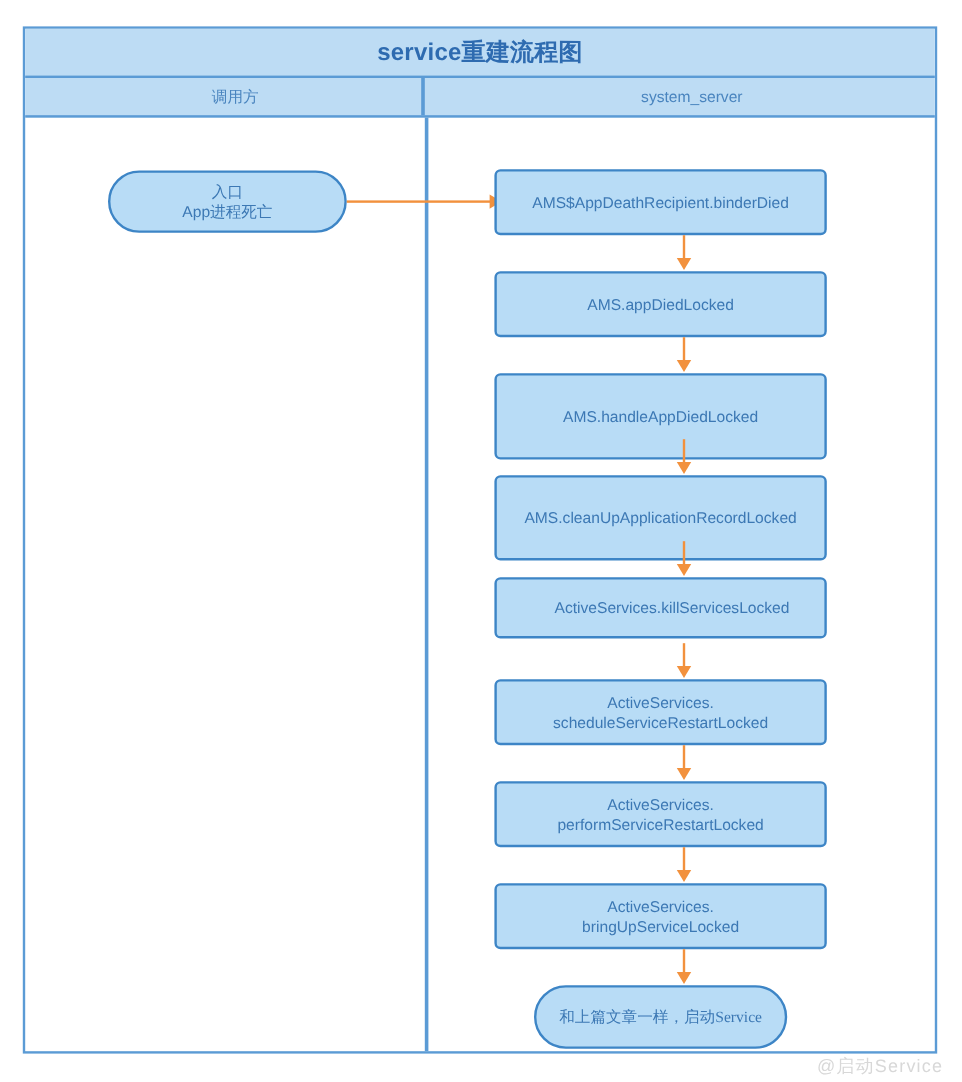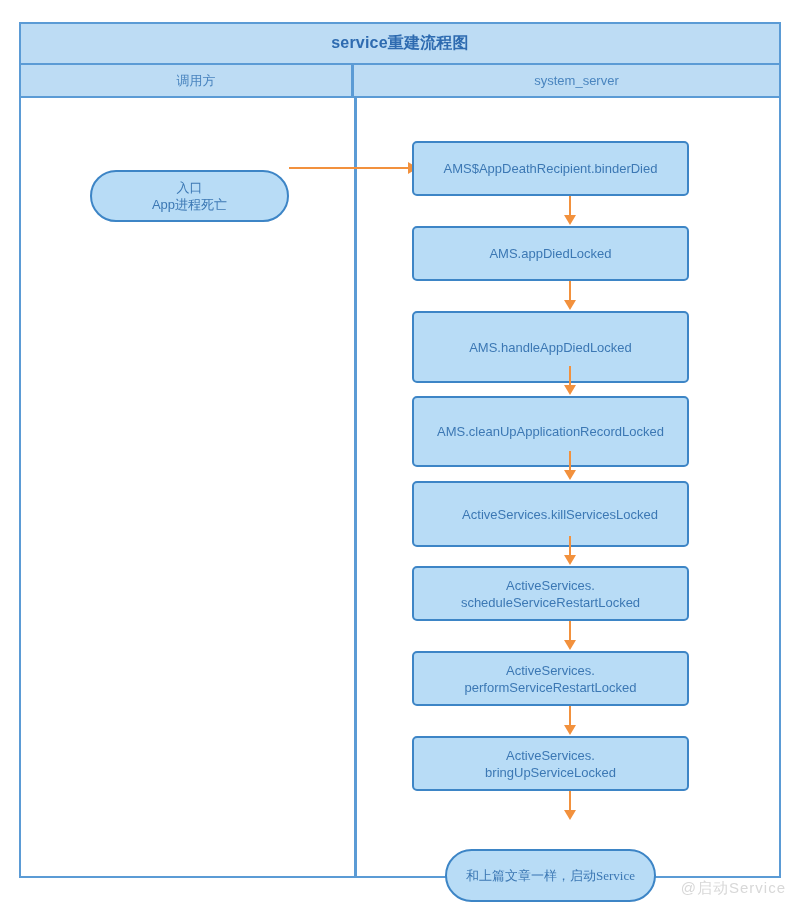--- a/index.html
+++ b/index.html
@@ -35,21 +35,21 @@
     width: 100%;
     height: 41px;
     background: #bddcf4;
     border-bottom: 2px solid #5b9bd5;
     box-sizing: border-box;
     display: flex;
     align-items: center;
     justify-content: center;
   }
   #title-band .title-text {
-    font-size: 16px;
+    font-size: 20px;
     font-weight: bold;
     color: #2e6bb0;
     letter-spacing: 0.2px;
   }
 
   
   #lane-header-band {
     position: absolute;
     left: 0;
     top: 41px;
@@ -109,21 +109,20 @@
     color: #3c78b4;
     font-size: 13px;
     line-height: 17px;
   }
   .node.process {
     border-radius: 5px;
     justify-content: center;
   }
   .node.terminal {
     border-radius: 28px;
-    margin-top: 28px;
   }
   .node .node-label {
     padding: 0 8px;
     white-space: pre-line;
   }
 
   
   .arrow-v {
     position: absolute;
     width: 2px;
@@ -212,21 +211,21 @@
     <div class="node process" style="left:391px; top:213px; width:277px; height:72px;">
       <span class="node-label">AMS.handleAppDiedLocked</span>
     </div>
     <div class="arrow-v" style="left:548px; top:268px; height:20px;"></div>
 
     <div class="node process" style="left:391px; top:298px; width:277px; height:71px;">
       <span class="node-label">AMS.cleanUpApplicationRecordLocked</span>
     </div>
     <div class="arrow-v" style="left:548px; top:353px; height:20px;"></div>
 
-    <div class="node process" style="left:391px; top:383px; width:277px; height:66px;padding-left:19px;">
+    <div class="node process" style="left:391px; top:383px; width:277px; height:51px;padding-left:19px;">
       <span class="node-label">ActiveServices.killServicesLocked</span>
     </div>
     <div class="arrow-v" style="left:548px; top:438px; height:20px;"></div>
 
     <div class="node process" style="left:391px; top:468px; width:277px; height:55px;">
       <span class="node-label">ActiveServices.
 scheduleServiceRestartLocked</span>
     </div>
     <div class="arrow-v" style="left:548px; top:523px; height:20px;"></div>
 

